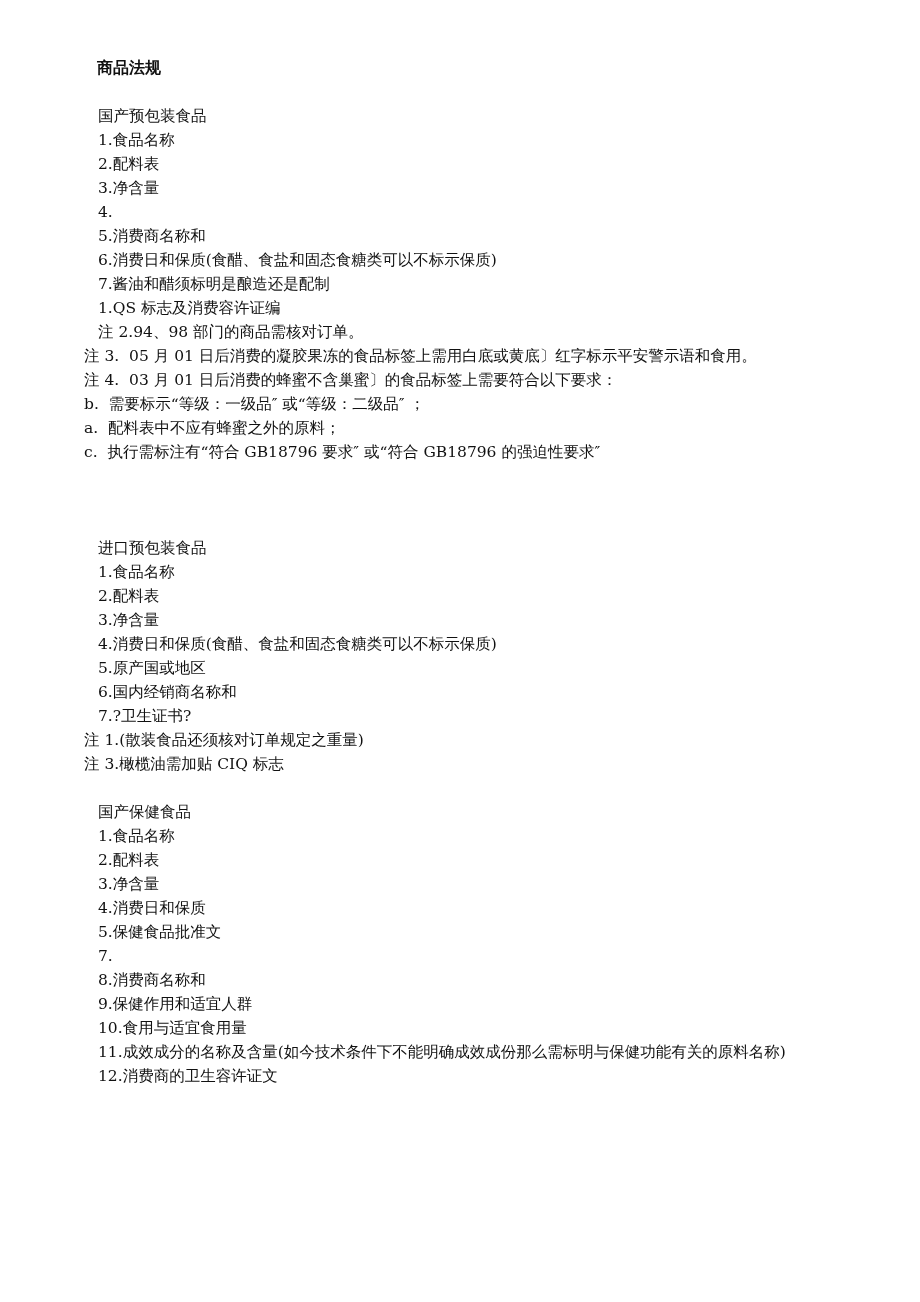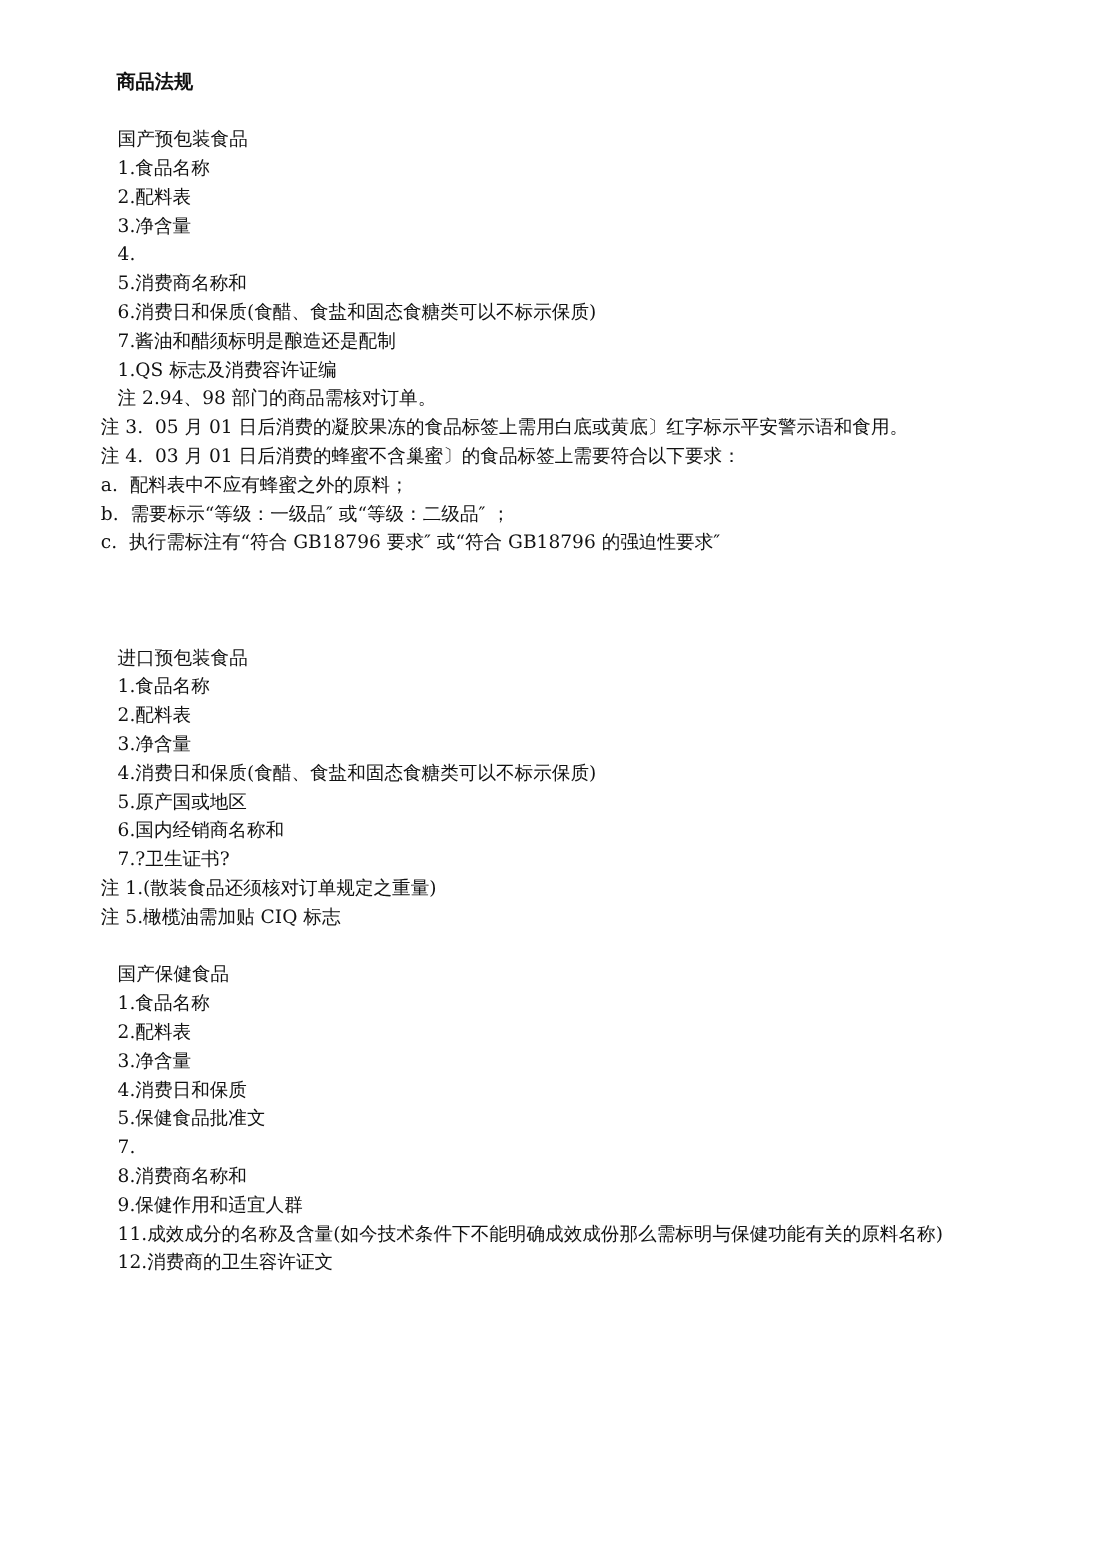--- a/index.html
+++ b/index.html
@@ -25,50 +25,51 @@
     <div class="line ind">2.配料表</div>
     <div class="line ind">3.净含量</div>
     <div class="line ind">4.</div>
     <div class="line ind">5.消费商名称和</div>
     <div class="line ind">6.消费日和保质(食醋、食盐和固态食糖类可以不标示保质)</div>
     <div class="line ind">7.酱油和醋须标明是酿造还是配制</div>
     <div class="line ind">1.QS 标志及消费容许证编</div>
     <div class="line ind">注 2.94、98 部门的商品需核对订单。</div>
     <div class="line">注 3.  05 月 01 日后消费的凝胶果冻的食品标签上需用白底或黄底〕红字标示平安警示语和食用。</div>
     <div class="line">注 4.  03 月 01 日后消费的蜂蜜不含巢蜜〕的食品标签上需要符合以下要求：</div>
+    <div class="line">b.  需要标示“等级：一级品″ 或“等级：二级品″ ；</div>
     <div class="line">a.  配料表中不应有蜂蜜之外的原料；</div>
-    <div class="line">b.  需要标示“等级：一级品″ 或“等级：二级品″ ；</div>
     <div class="line">c.  执行需标注有“符合 GB18796 要求″ 或“符合 GB18796 的强迫性要求″</div>
   </div>
 
   <div class="blank"></div>
   <div class="blank"></div>
   <div class="blank"></div>
 
   <div>
     <div class="line ind">进口预包装食品</div>
     <div class="line ind">1.食品名称</div>
     <div class="line ind">2.配料表</div>
     <div class="line ind">3.净含量</div>
     <div class="line ind">4.消费日和保质(食醋、食盐和固态食糖类可以不标示保质)</div>
     <div class="line ind">5.原产国或地区</div>
     <div class="line ind">6.国内经销商名称和</div>
     <div class="line ind">7.?卫生证书?</div>
     <div class="line">注 1.(散装食品还须核对订单规定之重量)</div>
-    <div class="line">注 5.橄榄油需加贴 CIQ 标志</div>
+    <div class="line">注 3.橄榄油需加贴 CIQ 标志</div>
   </div>
 
   <div class="blank"></div>
 
   <div>
     <div class="line ind">国产保健食品</div>
     <div class="line ind">1.食品名称</div>
     <div class="line ind">2.配料表</div>
     <div class="line ind">3.净含量</div>
     <div class="line ind">4.消费日和保质</div>
     <div class="line ind">5.保健食品批准文</div>
     <div class="line ind">7.</div>
     <div class="line ind">8.消费商名称和</div>
     <div class="line ind">9.保健作用和适宜人群</div>
+    <div class="line ind">10.食用与适宜食用量</div>
     <div class="line wrap">11.成效成分的名称及含量(如今技术条件下不能明确成效成份那么需标明与保健功能有关的原料名称)</div>
     <div class="line ind">12.消费商的卫生容许证文</div>
   </div>
 </div>
 
 </body></html>

